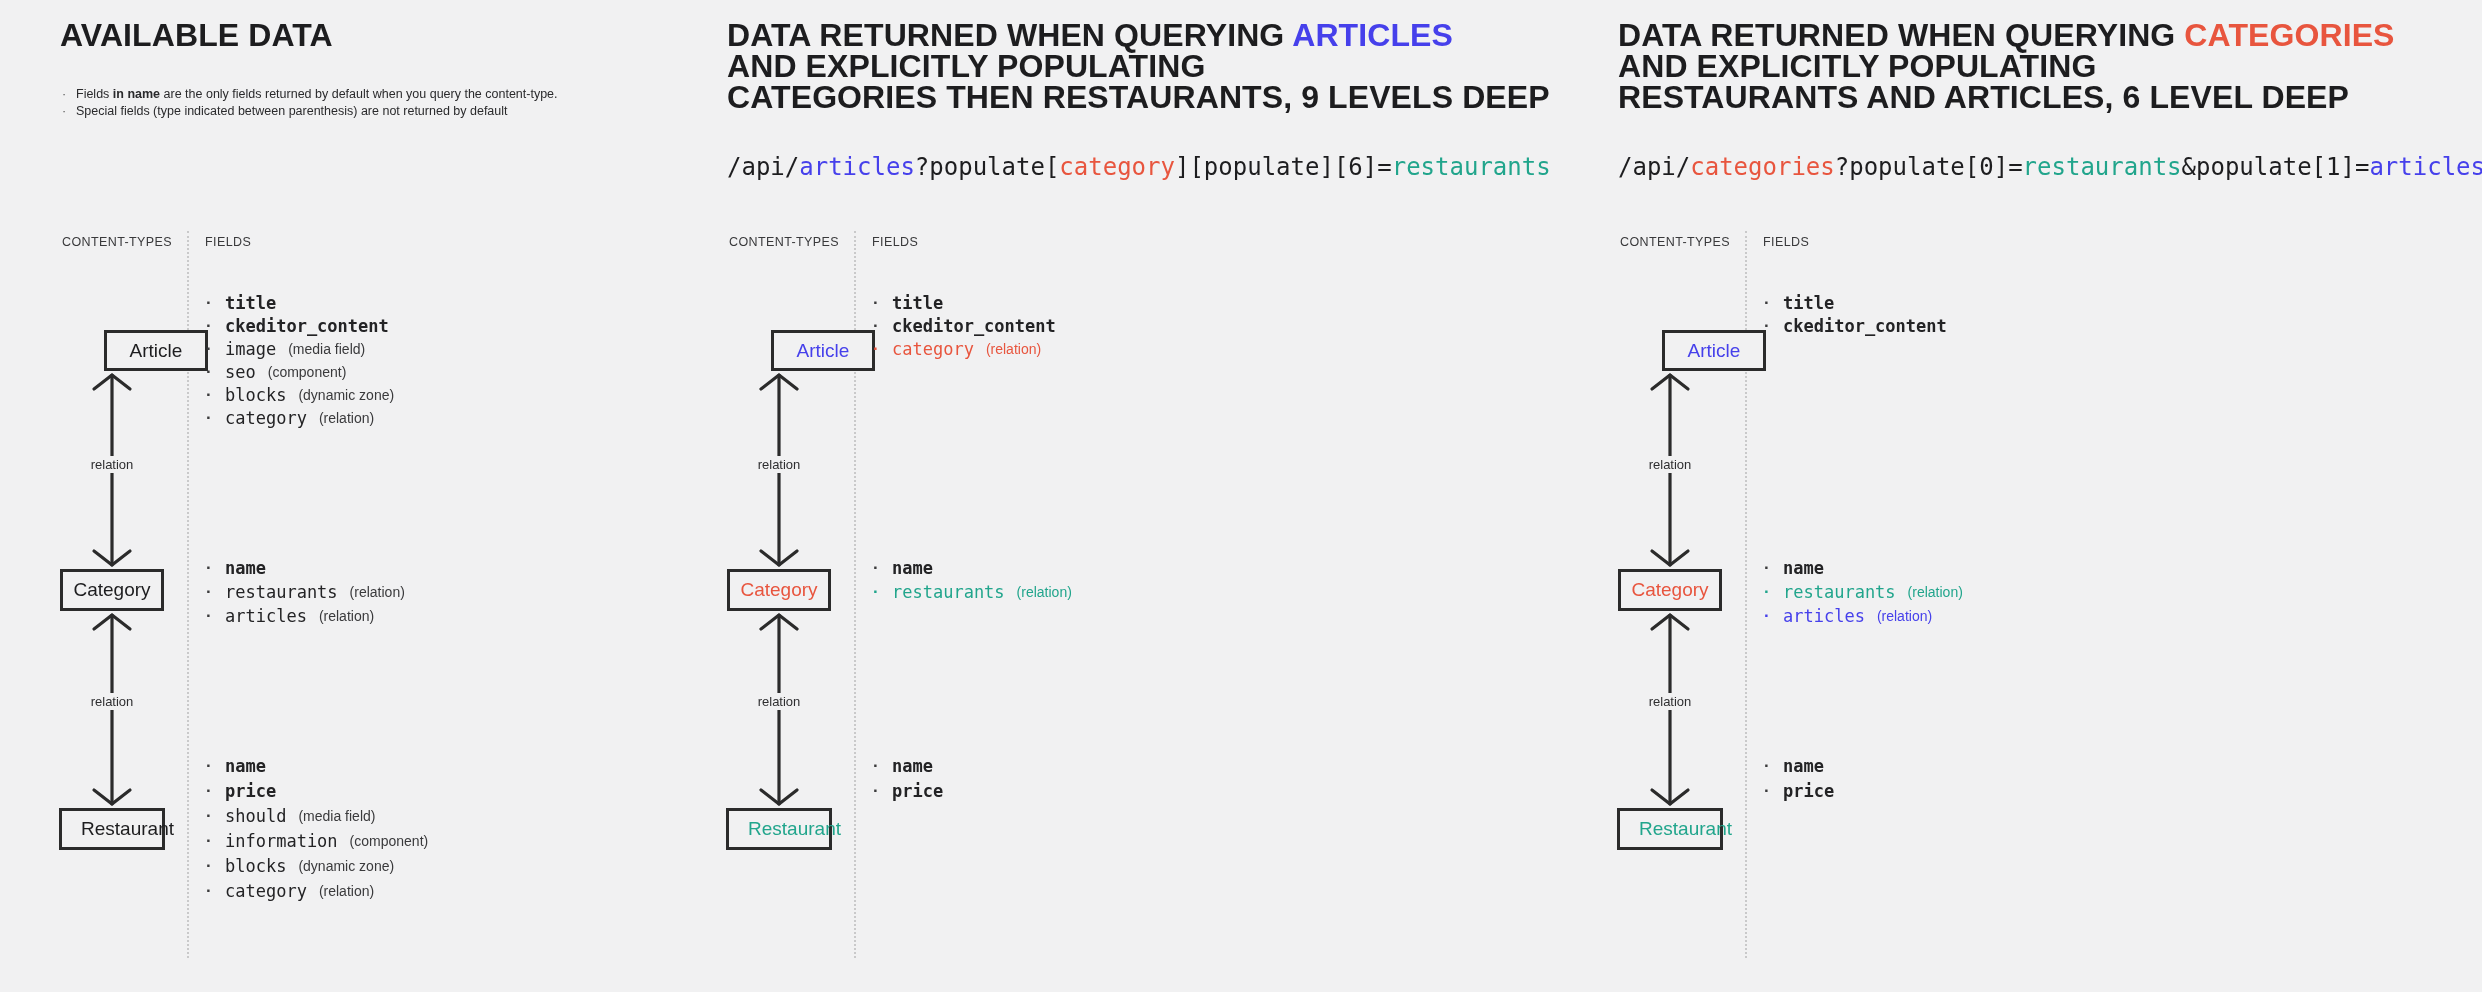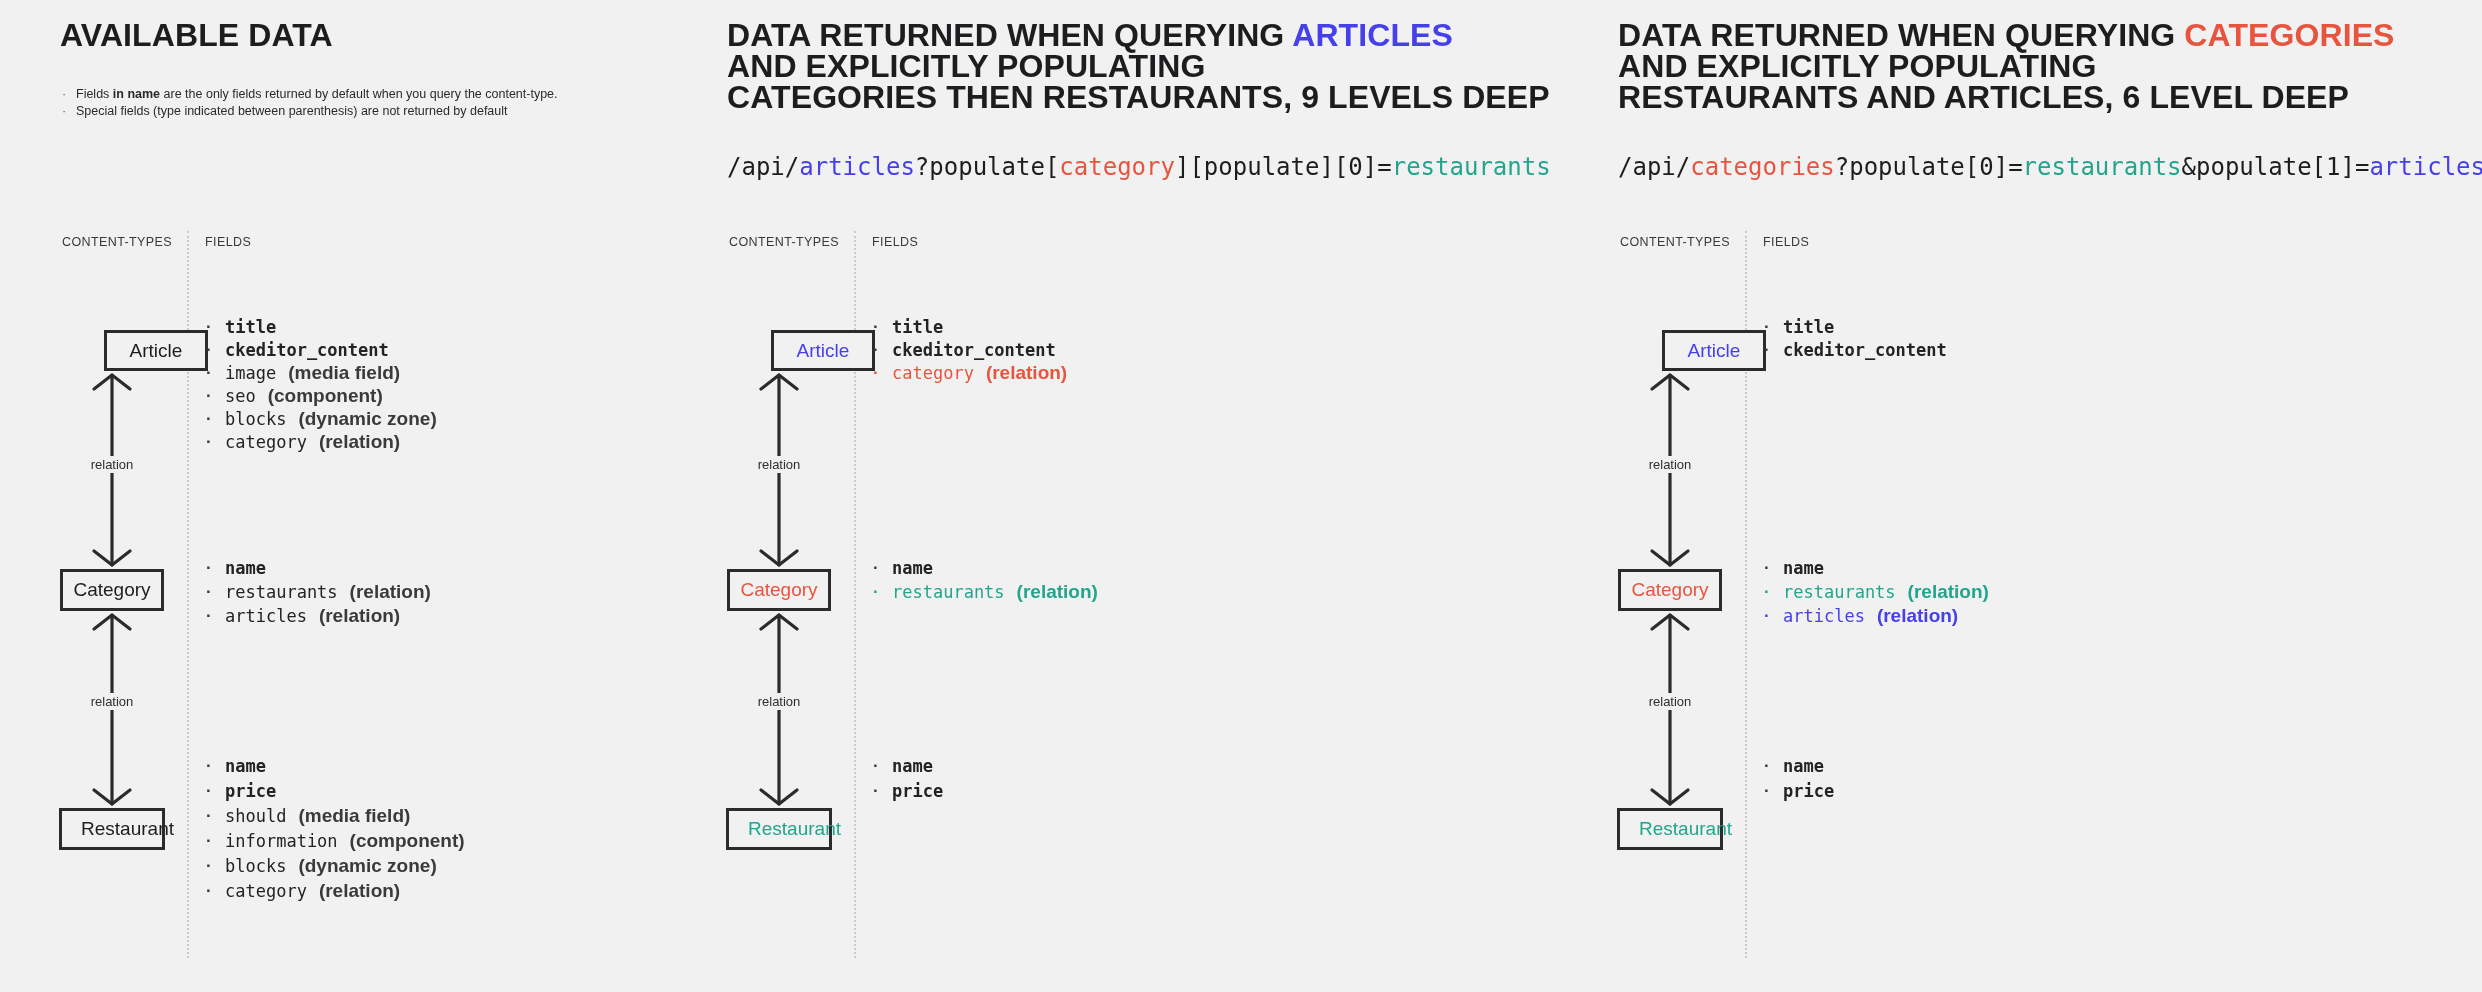--- a/index.html
+++ b/index.html
@@ -89,32 +89,32 @@
   .rel{
     position:absolute;left:52px;transform:translateX(-50%);
     background:var(--bg);padding:1px 5px;
     font-size:13px;color:#2e2e30;white-space:nowrap;
   }
   .rel1{top:456px;}
   .rel2{top:693px;}
 
   
   .flist{position:absolute;left:146px;white-space:nowrap;}
-  .fl-article{top:291px;margin-top:24px;}
+  .fl-article{top:291px;}
   .fl-category{top:556px;}
   .fl-restaurant{top:753px;}
   .fl-article .frow{height:23px;}
   .fl-category .frow{height:24px;}
   .fl-restaurant .frow{height:25px;}
   .frow{display:flex;align-items:center;}
   .frow::before{content:"\00b7";width:19px;flex:none;font-size:17px;
     font-weight:700;color:#3a3a3c;}
   .fname{font-family:"DejaVu Sans Mono",monospace;font-size:17px;color:#232325;}
   .frow.b .fname{font-weight:700;}
-  .ftype{font-size:19px;color:#3a3a3c;margin-left:12px;font-weight:bold;}
+  .ftype{font-size:14px;color:#3a3a3c;margin-left:12px;}
   .frow.c-red::before,.frow.c-red .fname,.frow.c-red .ftype{color:var(--red);}
   .frow.c-teal::before,.frow.c-teal .fname,.frow.c-teal .ftype{color:var(--teal);}
   .frow.c-blue::before,.frow.c-blue .fname,.frow.c-blue .ftype{color:var(--blue);}
 </style>
 </head>
 <body>
 
 <section class="panel p-left">
   <h1 class="title">AVAILABLE DATA</h1>
 
@@ -216,21 +216,21 @@
         <span class="ftype">(relation)</span>
       </div>
   </div>
 </section>
 
 <section class="panel p-mid">
   <h1 class="title"><span>DATA RETURNED WHEN QUERYING </span><span class="acc-blue">ARTICLES</span><br>
     <span>AND EXPLICITLY POPULATING</span><br>
     <span>CATEGORIES THEN RESTAURANTS, 9 LEVELS DEEP</span></h1>
 
-  <div class="query"><span>/api/</span><span class="c-blue">articles</span><span>?populate[</span><span class="c-red">category</span><span>][populate][0]=</span><span class="c-teal">restaurants</span></div>
+  <div class="query"><span>/api/</span><span class="c-blue">articles</span><span>?populate[</span><span class="c-red">category</span><span>][populate][6]=</span><span class="c-teal">restaurants</span></div>
 
   <div class="colhead ct">CONTENT-TYPES</div>
   <div class="vsep"></div>
   <div class="colhead fl">FIELDS</div>
 
   <div class="node node-article">
     <span class="lbl-blue">Article</span>
   </div>
   <svg class="conn conn1" viewBox="0 0 44 196">
     <line x1="22" y1="3" x2="22" y2="193"></line>

